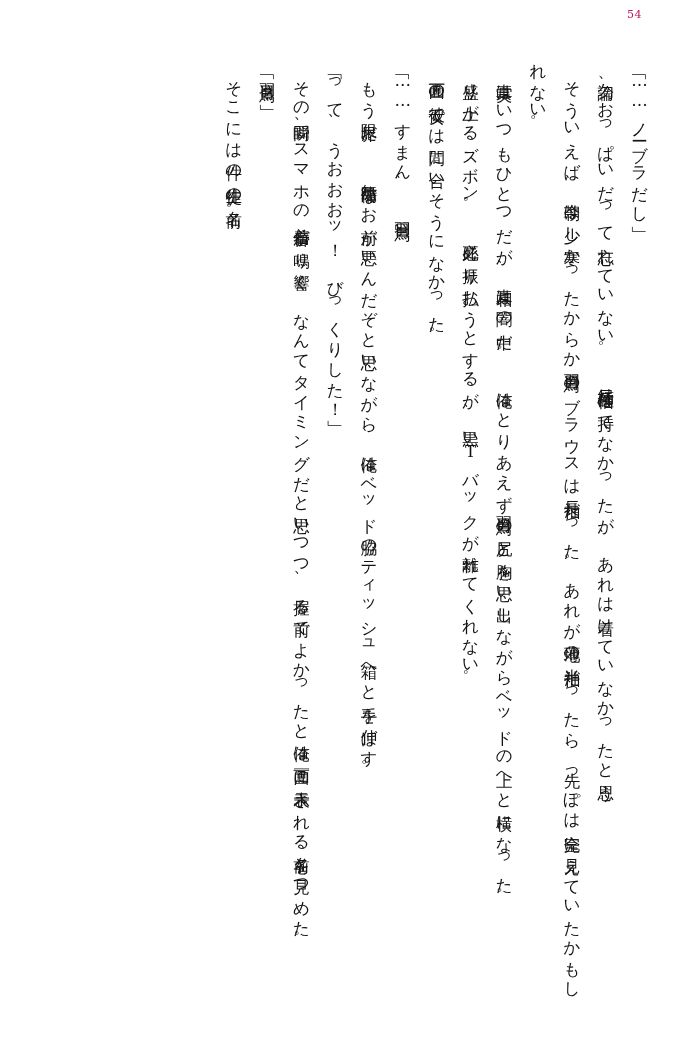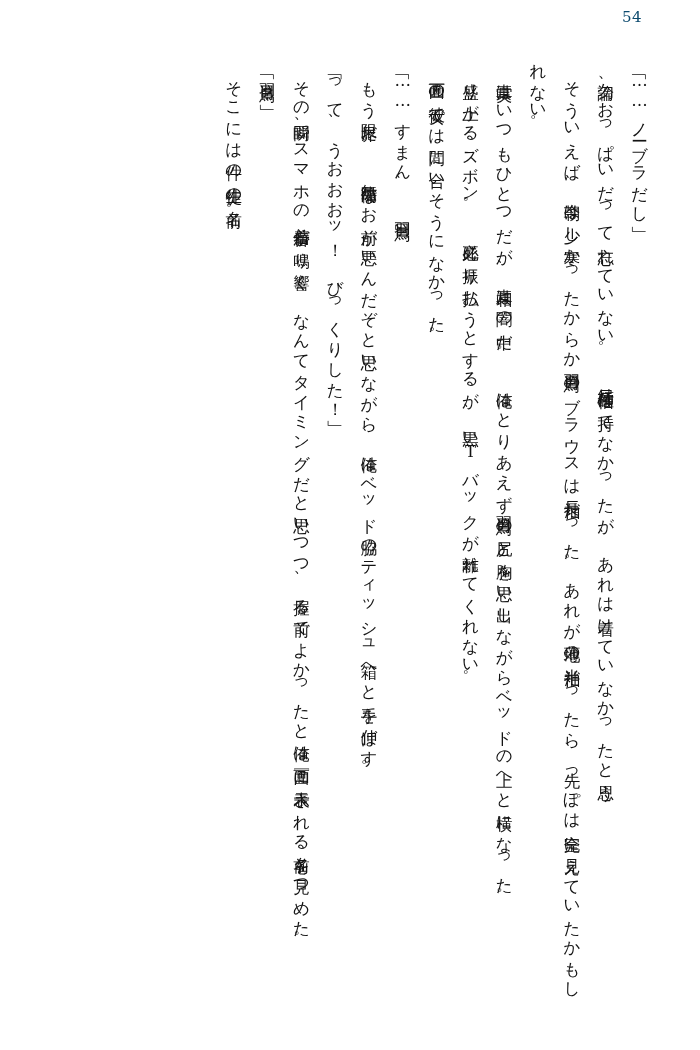--- a/index.html
+++ b/index.html
@@ -18,23 +18,23 @@
     position: relative;
     width: 700px;
     height: 1050px;
     box-sizing: border-box;
     background: #ffffff;
   }
   .page-number {
     position: absolute;
     top: 8px;
     right: 58px;
-    font-size: 15px;
+    font-size: 11px;
     letter-spacing: 0.5px;
-    color: #0c4a6e;
+    color: #be185d;
     font-family: "DejaVu Serif", "Liberation Serif", serif;
   }
   .body-text {
     position: absolute;
     top: 52px;
     right: 44px;
     bottom: 40px;
     left: 44px;
     writing-mode: vertical-rl;
     text-orientation: upright;

